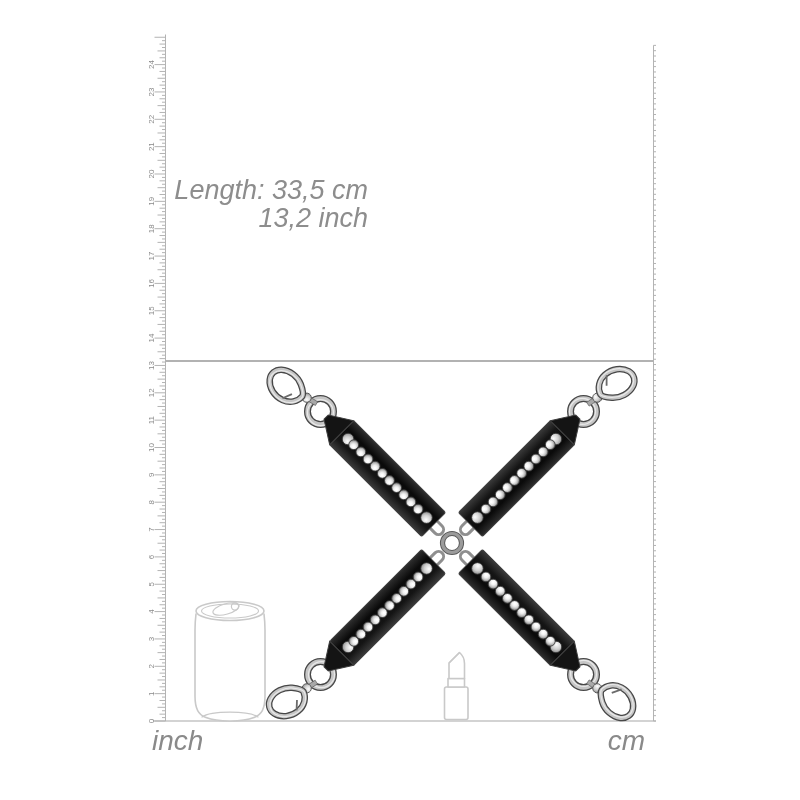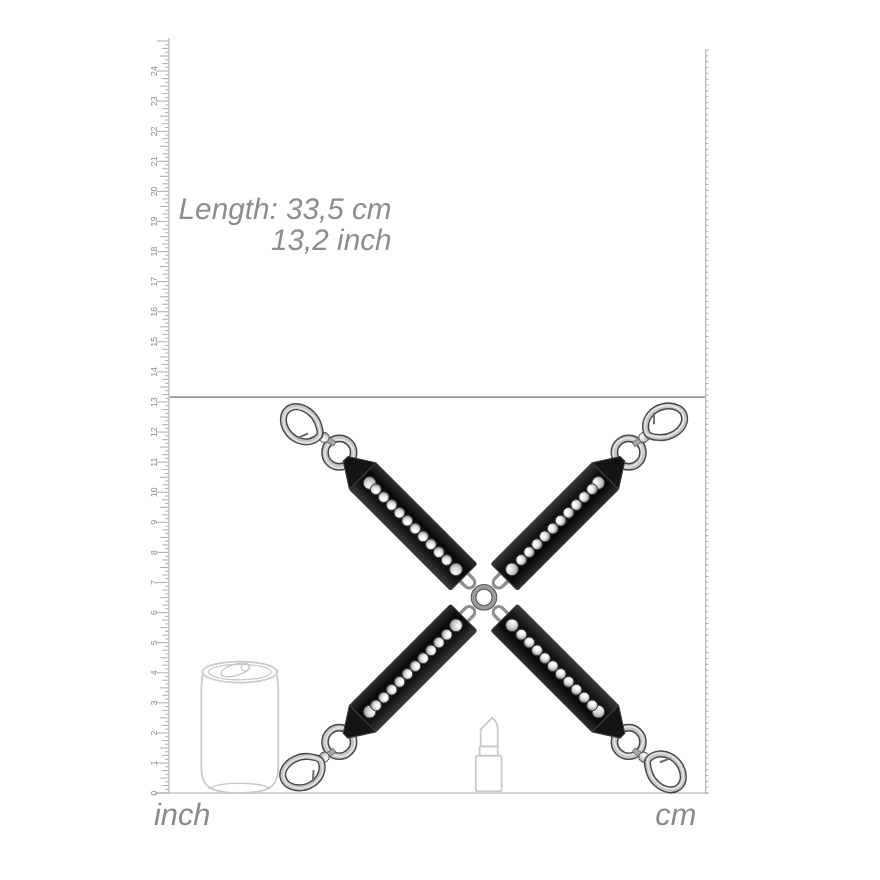--- a/index.html
+++ b/index.html
@@ -1,17 +1,17 @@
 <!DOCTYPE html>
 <html><head>
 <meta charset="utf-8">
 <style>
   html,body{margin:0;padding:0;background:#fff;}
   .stage{position:relative;width:644px;height:800px;background:#fff;overflow:hidden;
-         font-family:"Liberation Sans",sans-serif;}
+         font-family:"Liberation Sans",sans-serif;padding-left:12px;}
   svg{display:block;}
   text{user-select:none;}
 </style>
 </head>
 <body>
 
 <div class="stage">
 <svg width="800" height="800" viewBox="0 0 800 800">
   <defs>
     <radialGradient id="stoneGrad" cx="40%" cy="35%" r="70%">

